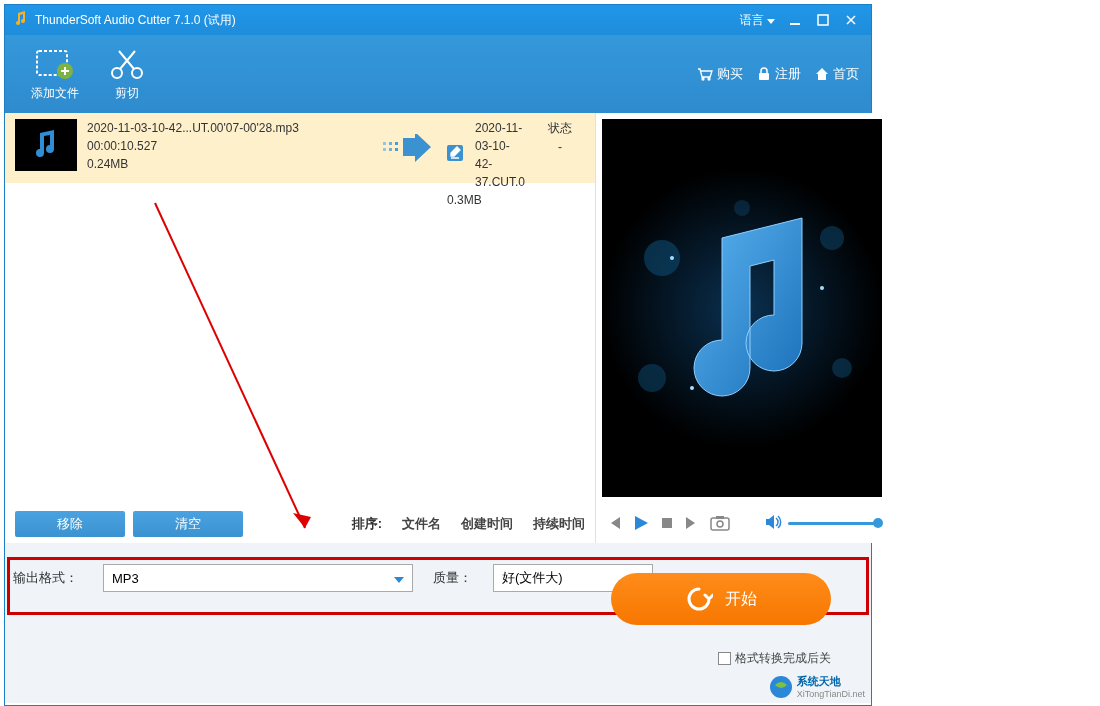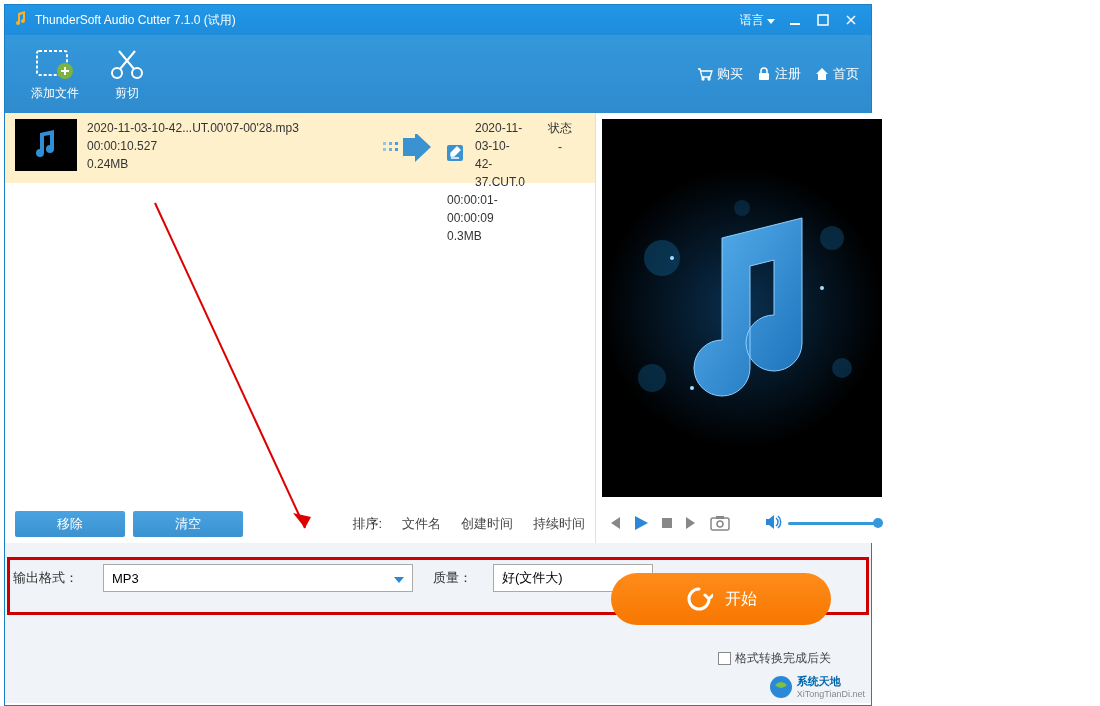--- a/index.html
+++ b/index.html
@@ -27,21 +27,21 @@
 .row { background: #fff0cc; display: flex; height: 70px; padding: 6px 10px; gap: 10px; }
 .thumb { width: 62px; height: 52px; background: #000; display: flex; align-items: center; justify-content: center; }
 .srcinfo { width: 280px; font-size: 12px; color: #333; line-height: 1.5; }
 .arrow { width: 60px; display: flex; align-items: center; justify-content: center; }
 .outinfo { flex: 1; font-size: 12px; color: #333; line-height: 1.5; }
 .outinfo .fn { display: flex; align-items: center; gap: 12px; }
 .status { width: 50px; text-align: center; font-size: 12px; color: #333; line-height: 1.6; }
 
 .listbtns { padding: 6px 10px; display: flex; align-items: center; gap: 8px; }
 .bluebtn { background: linear-gradient(#4aa3e0, #3a93d0); color: #fff; border: none; width: 110px; height: 26px; border-radius: 2px; cursor: pointer; font-size: 13px; }
-.sortbar { margin-left: auto; display: flex; gap: 20px; color: #444; font-size: 13px; }
+.sortbar { margin-left: auto; display: flex; gap: 20px; color: #444; font-size: 13px; font-weight: bold; }
 .sortbar span { cursor: pointer; }
 .lblsort { color: #333; }
 
 
 .right { width: 360px; background: #fff; display: flex; flex-direction: column; }
 .preview { flex: 1; background: #000; margin: 6px; display: flex; align-items: center; justify-content: center; position: relative; overflow: hidden; }
 .controls { height: 40px; display: flex; align-items: center; padding: 0 10px; gap: 10px; }
 .ctrlbtn { cursor: pointer; display: flex; align-items: center; }
 .vol { display: flex; align-items: center; gap: 6px; margin-left: auto; }
 .volslider { width: 90px; height: 3px; background: #3498db; position: relative; border-radius: 2px; }
@@ -168,21 +168,20 @@
               </svg>
           </div>
           <div class="outinfo">
             <div class="fn">
               <span><svg width="16" height="16">
                     <rect width="16" height="16" rx="2" fill="#3a93d0"></rect>
                     <path d="M4 11 L4 8 L10 2 L13 5 L7 11 Z M4 13 L12 13" stroke="#fff" stroke-width="1.3" fill="#fff"></path>
                   </svg></span>
               <span>2020-11-03-10-42-37.CUT.0</span>
             </div>
-            <div>00:00:01-00:00:09</div>
             <div>0.3MB</div>
           </div>
           <div class="status">
             <div>状态</div>
             <div>-</div>
           </div>
         </div>
 
         <svg class="redarrow" style="left:140px; top:80px;" width="200" height="360">
           <line x1="10" y1="10" x2="160" y2="335" stroke="#d00" stroke-width="2"></line>

